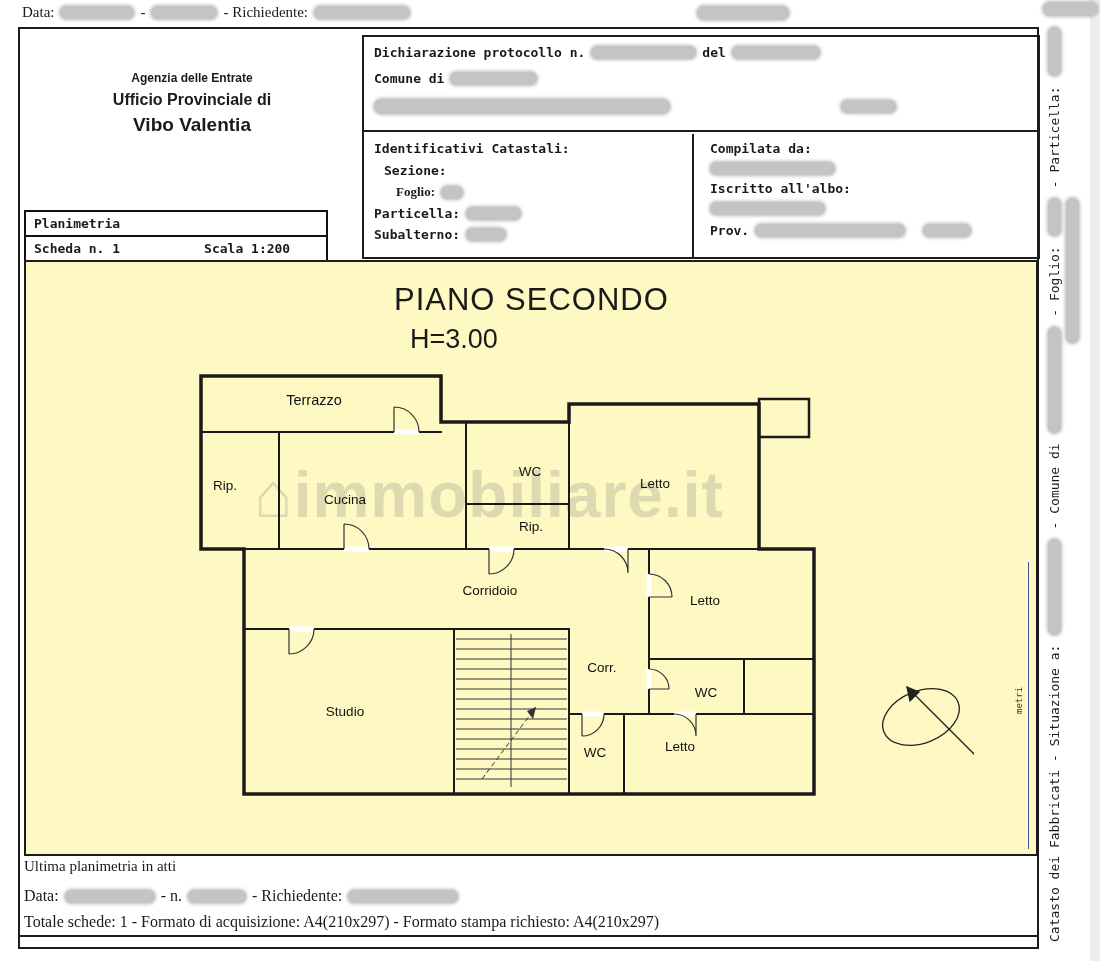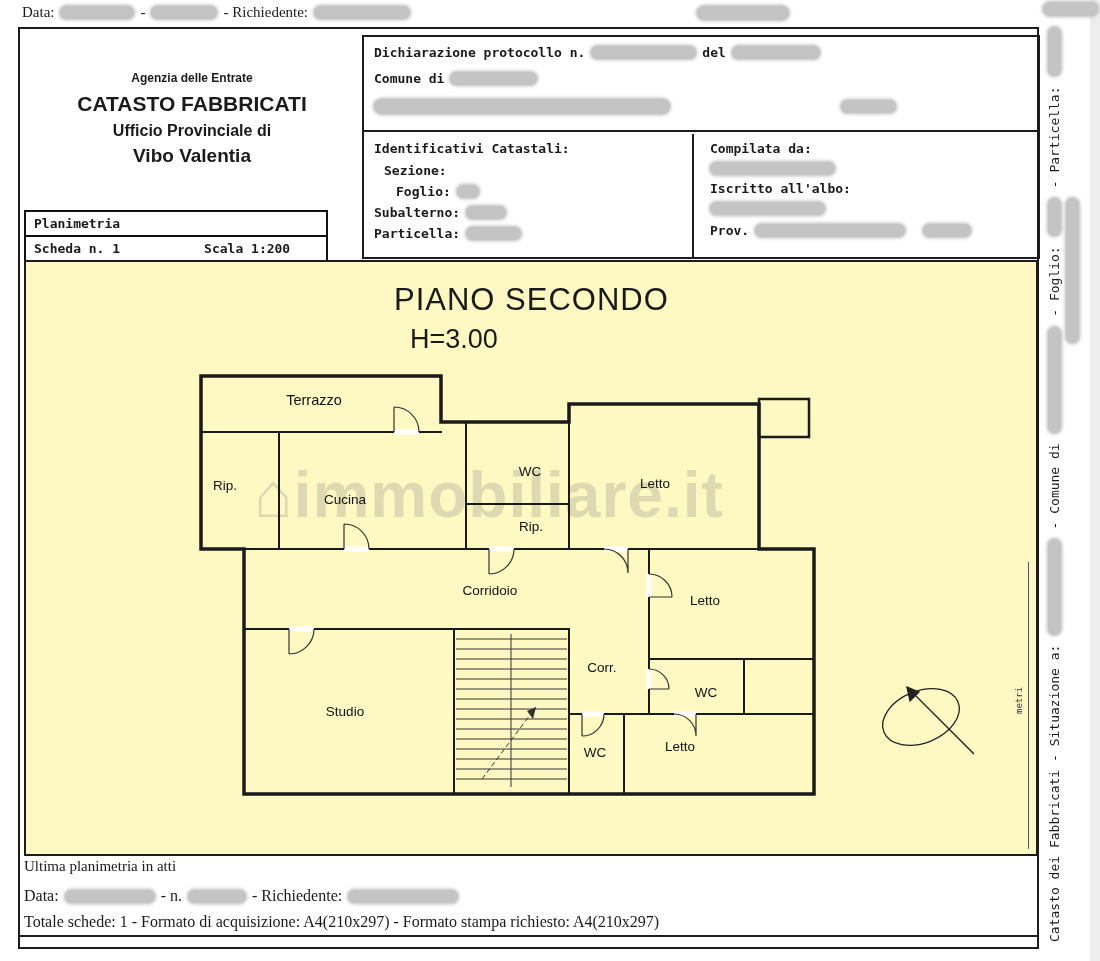--- a/index.html
+++ b/index.html
@@ -28,21 +28,20 @@
   <span>- Richiedente:</span>
   <span class="redact" style="width:96px"></span>
 </div>
 <span class="redact abs" style="left:697px;top:6px;width:92px;height:14px"></span>
 <span class="redact abs" style="left:1043px;top:2px;width:55px;height:14px"></span>
 
 <div class="abs" style="left:18px;top:27px;width:1017px;height:918px;border:2px solid #1c1c1c;">
 
   <div class="abs sans" style="left:12px;top:42px;width:320px;text-align:center;">
     <div class="bold" style="font-size:12px;">Agenzia delle Entrate</div>
-    <div class="bold" style="font-size:21px;margin-top:7px;">CATASTO FABBRICATI</div>
     <div class="bold" style="font-size:16px;margin-top:6px;">Ufficio Provinciale di</div>
     <div class="bold" style="font-size:19px;margin-top:5px;">Vibo Valentia</div>
   </div>
 
   <div class="abs mono" style="left:342px;top:6px;width:674px;height:220px;border:2px solid #1c1c1c;font-size:13px;font-weight:600;">
     <div class="abs" style="left:0;top:0;right:0;height:95px;border-bottom:2px solid #1c1c1c;padding:6px 10px;box-sizing:border-box;">
       <div class="row" style="margin-top:2px;">
         <span>Dichiarazione protocollo n.</span>
         <span class="redact" style="width:105px"></span>
         <span>del</span>
@@ -53,31 +52,31 @@
         <span class="redact" style="width:87px"></span>
       </div>
       <div class="row" style="margin-top:13px;">
         <span class="redact" style="width:296px;height:15px"></span>
         <span class="redact" style="width:55px;margin-left:165px"></span>
       </div>
     </div>
     <div class="abs" style="left:0;top:97px;bottom:0;width:330px;border-right:2px solid #1c1c1c;padding:7px 10px;box-sizing:border-box;">
       <div>Identificativi Catastali:</div>
       <div style="margin-top:7px;padding-left:10px;">Sezione:</div>
-      <div class="row" style="margin-top:6px;padding-left:22px;">
+      <div class="row" style="margin-top:6px;padding-left:22px;font-family:Liberation Serif, serif;">
         <span>Foglio:</span>
         <span class="redact" style="width:22px"></span>
+      </div>
+      <div class="row" style="margin-top:6px;">
+        <span>Particella:</span>
+        <span class="redact" style="width:55px"></span>
       </div>
       <div class="row" style="margin-top:6px;">
         <span>Subalterno:</span>
         <span class="redact" style="width:40px"></span>
-      </div>
-      <div class="row" style="margin-top:6px;">
-        <span>Particella:</span>
-        <span class="redact" style="width:55px"></span>
       </div>
     </div>
     <div class="abs" style="left:332px;top:97px;right:0;bottom:0;padding:7px 14px;box-sizing:border-box;">
       <div>Compilata da:</div>
       <div style="margin-top:4px;"><span class="redact" style="width:125px"></span></div>
       <div style="margin-top:6px;">Iscritto all'albo:</div>
       <div style="margin-top:4px;"><span class="redact" style="width:115px"></span></div>
       <div class="row" style="margin-top:8px;">
         <span>Prov.</span>
         <span class="redact" style="width:150px"></span>

